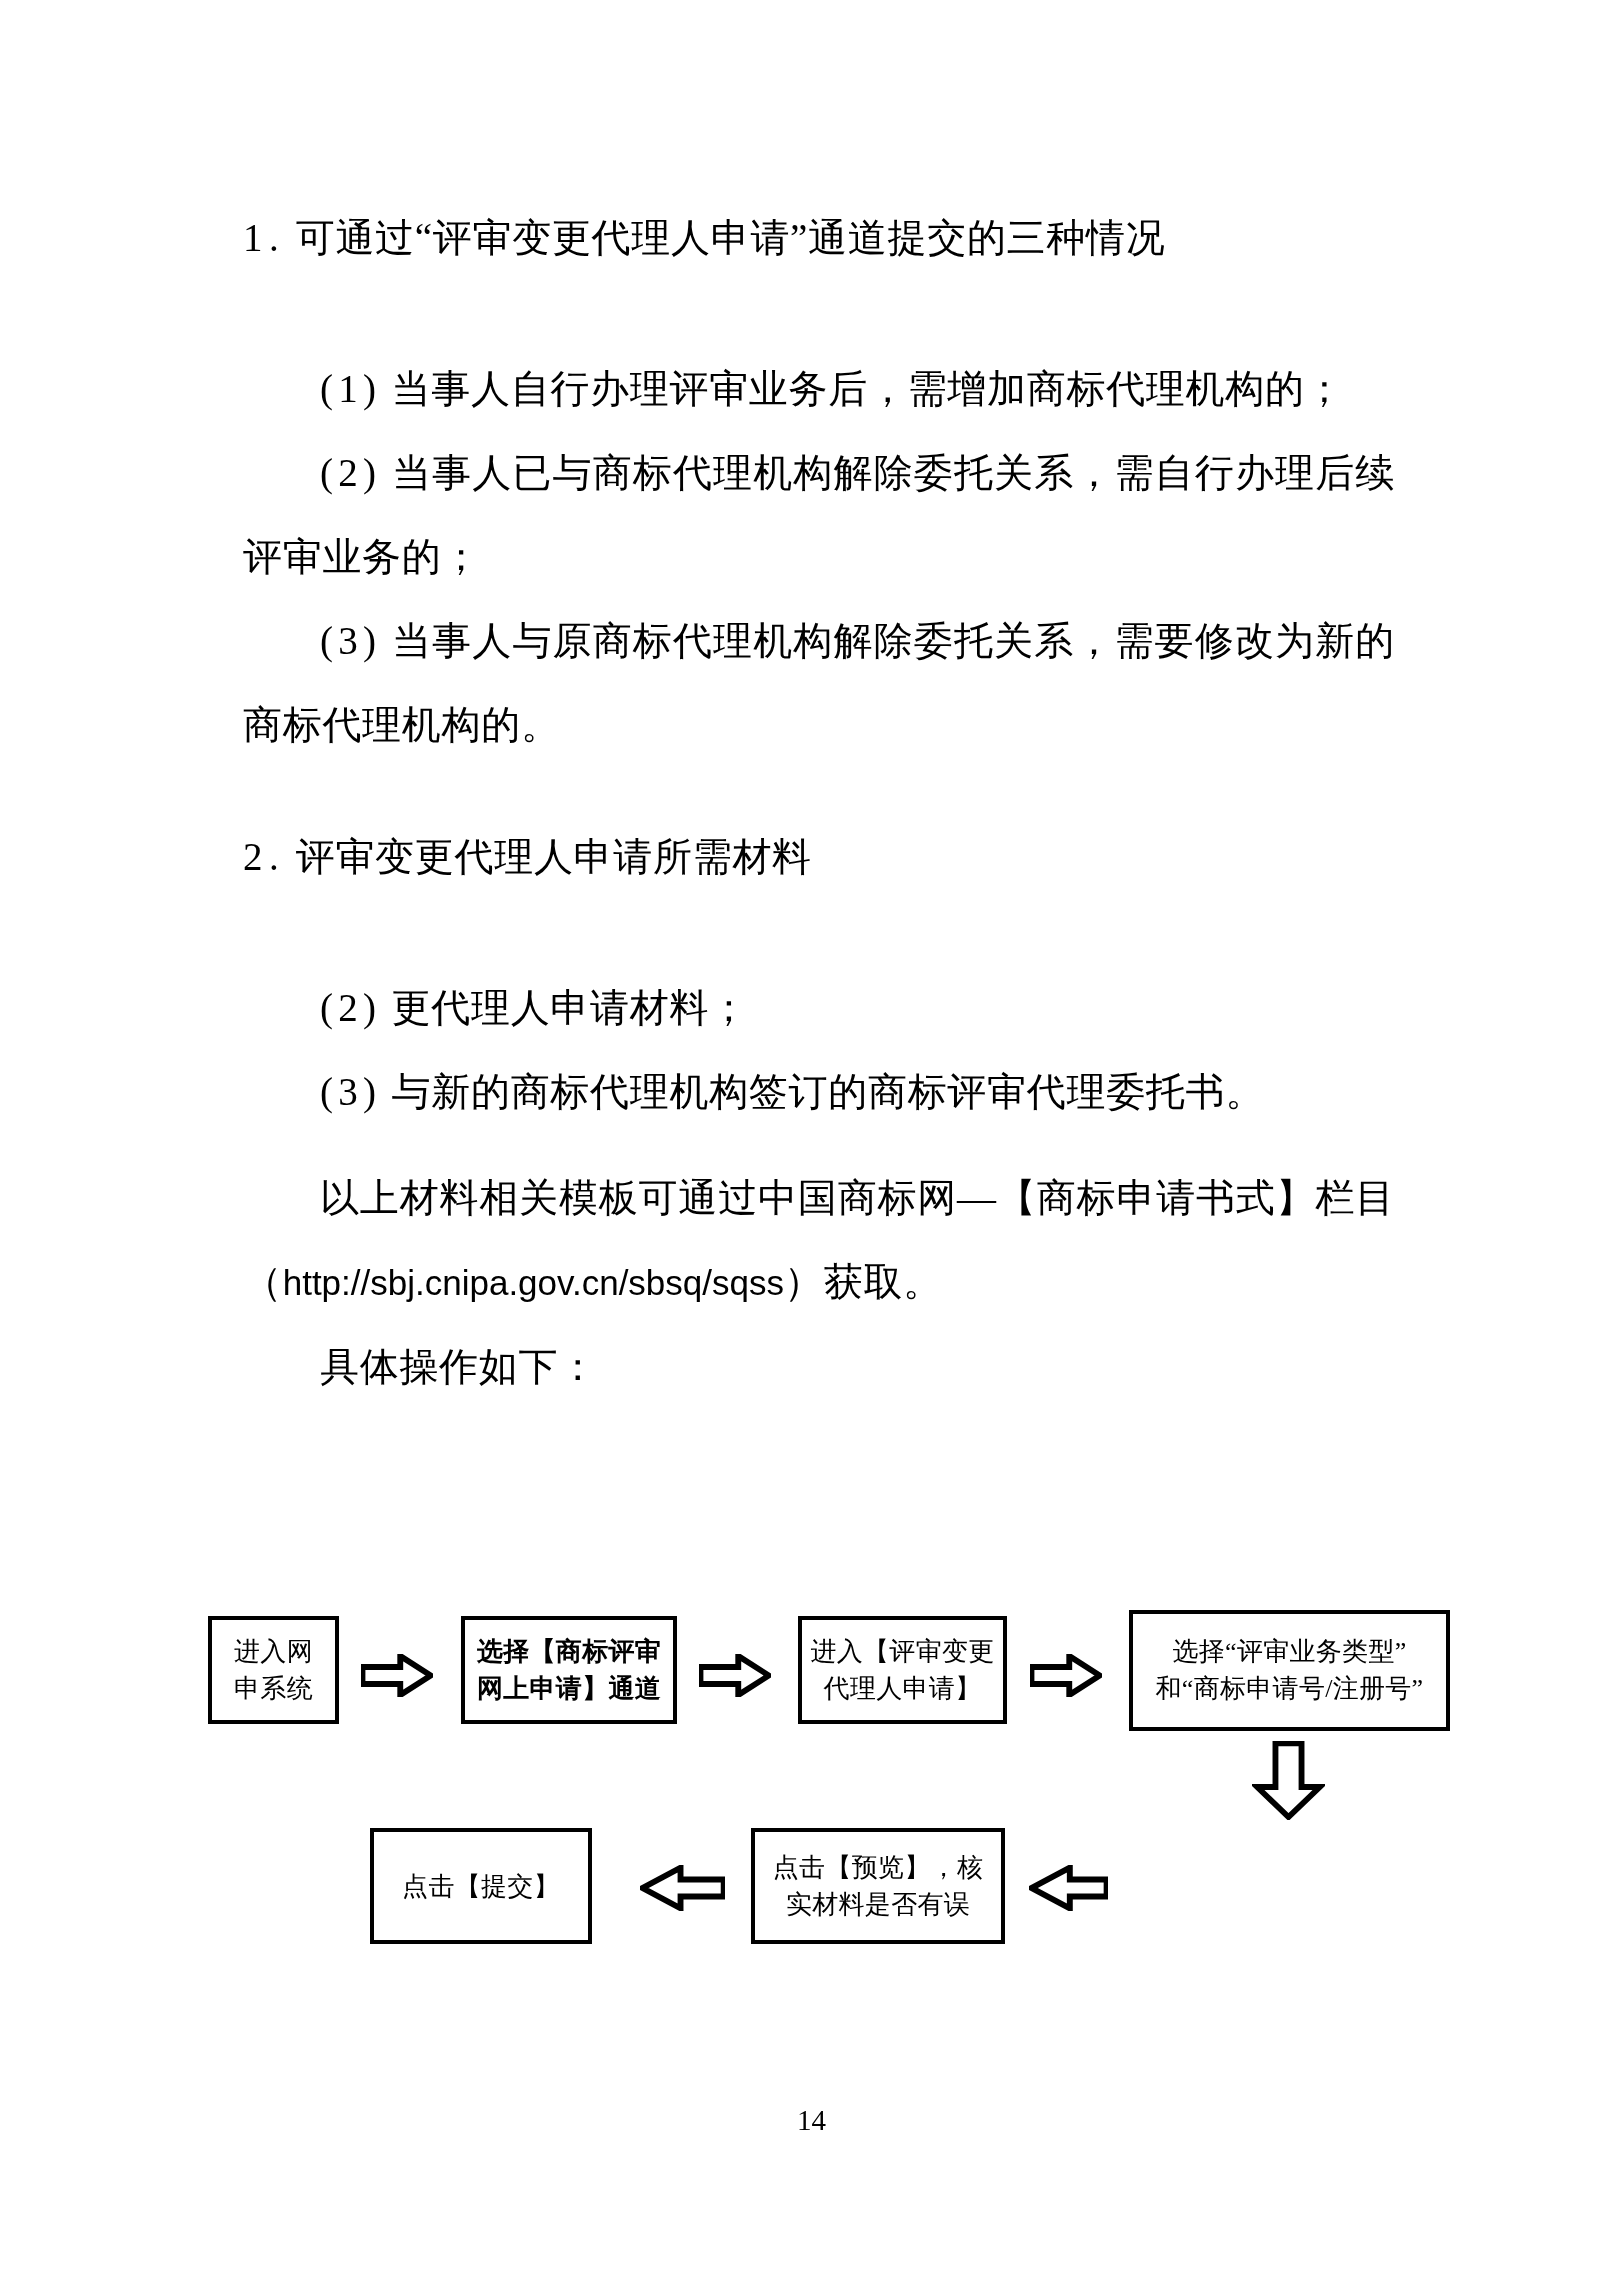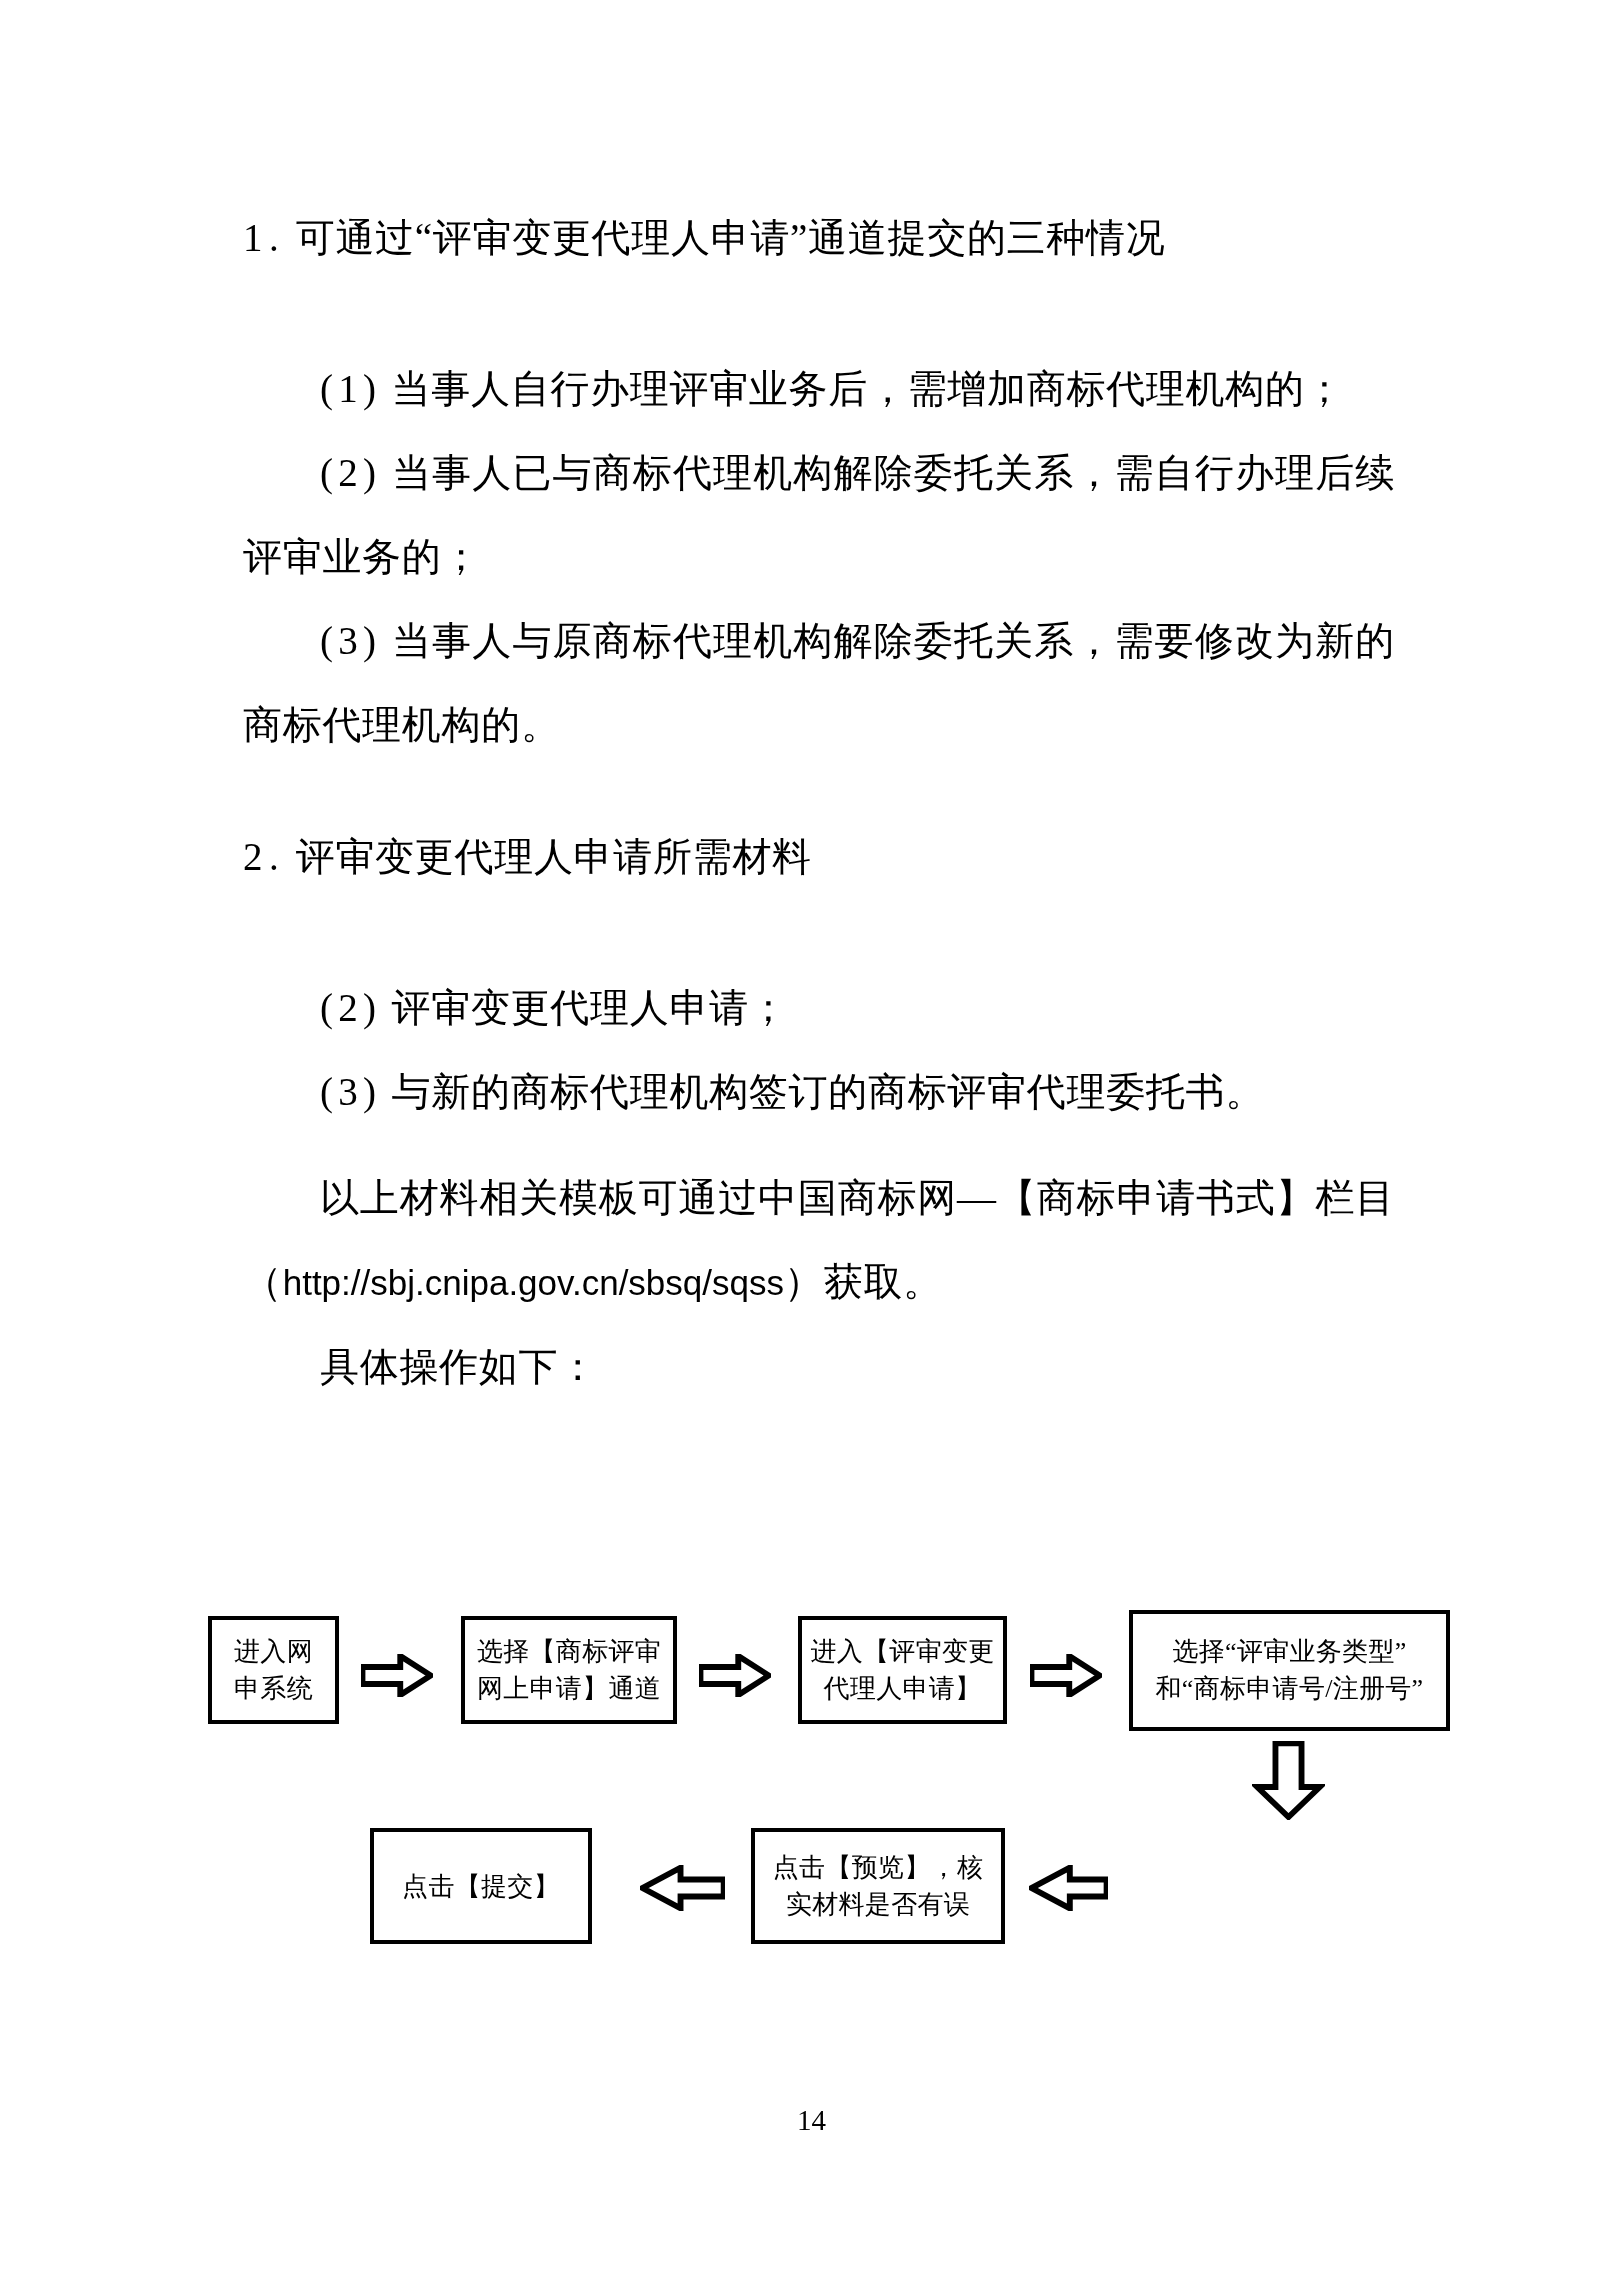--- a/index.html
+++ b/index.html
@@ -147,21 +147,21 @@
     <p class="para heading-item">
       <span class="num">2.</span>
       <span>评审变更代理人申请所需材料</span>
     </p>
 
     <div class="gap-md"></div>
 
 
     <p class="para sub-item">
       <span class="marker">(2)</span>
-      <span>评审变更代理人申请；</span>
+      <span>更代理人申请材料；</span>
     </p>
 
     <p class="para sub-item">
       <span class="marker">(3)</span>
       <span>与新的商标代理机构签订的商标评审代理委托书。</span>
     </p>
 
     <div class="gap-sm"></div>
 
     <p class="para plain-para">
@@ -180,21 +180,21 @@
         <span>申系统</span>
       </div>
     </div>
 
     <div class="arrow-r" style="left:344px; top:52px; width:72px; height:43px;">
       <svg viewBox="0 0 110 66" width="72" height="43" aria-hidden="true">
         <polygon points="2,20 60,20 60,3 107,33 60,63 60,46 2,46" fill="#ffffff" stroke="#000000" stroke-width="9" stroke-linejoin="miter"></polygon>
       </svg>
     </div>
 
-    <div class="fbox" style="left:444px; top:14.4px; width:216px; height:108px;">
+    <div class="fbox" style="left:444px; top:14.4px; width:216px; height:108px;font-weight:bold;">
       <div>
         <span>选择【商标评审</span>
         <span>网上申请】通道</span>
       </div>
     </div>
 
     <div class="arrow-r" style="left:682px; top:52px; width:72px; height:43px;">
       <svg viewBox="0 0 110 66" width="72" height="43" aria-hidden="true">
         <polygon points="2,20 60,20 60,3 107,33 60,63 60,46 2,46" fill="#ffffff" stroke="#000000" stroke-width="9" stroke-linejoin="miter"></polygon>
       </svg>

